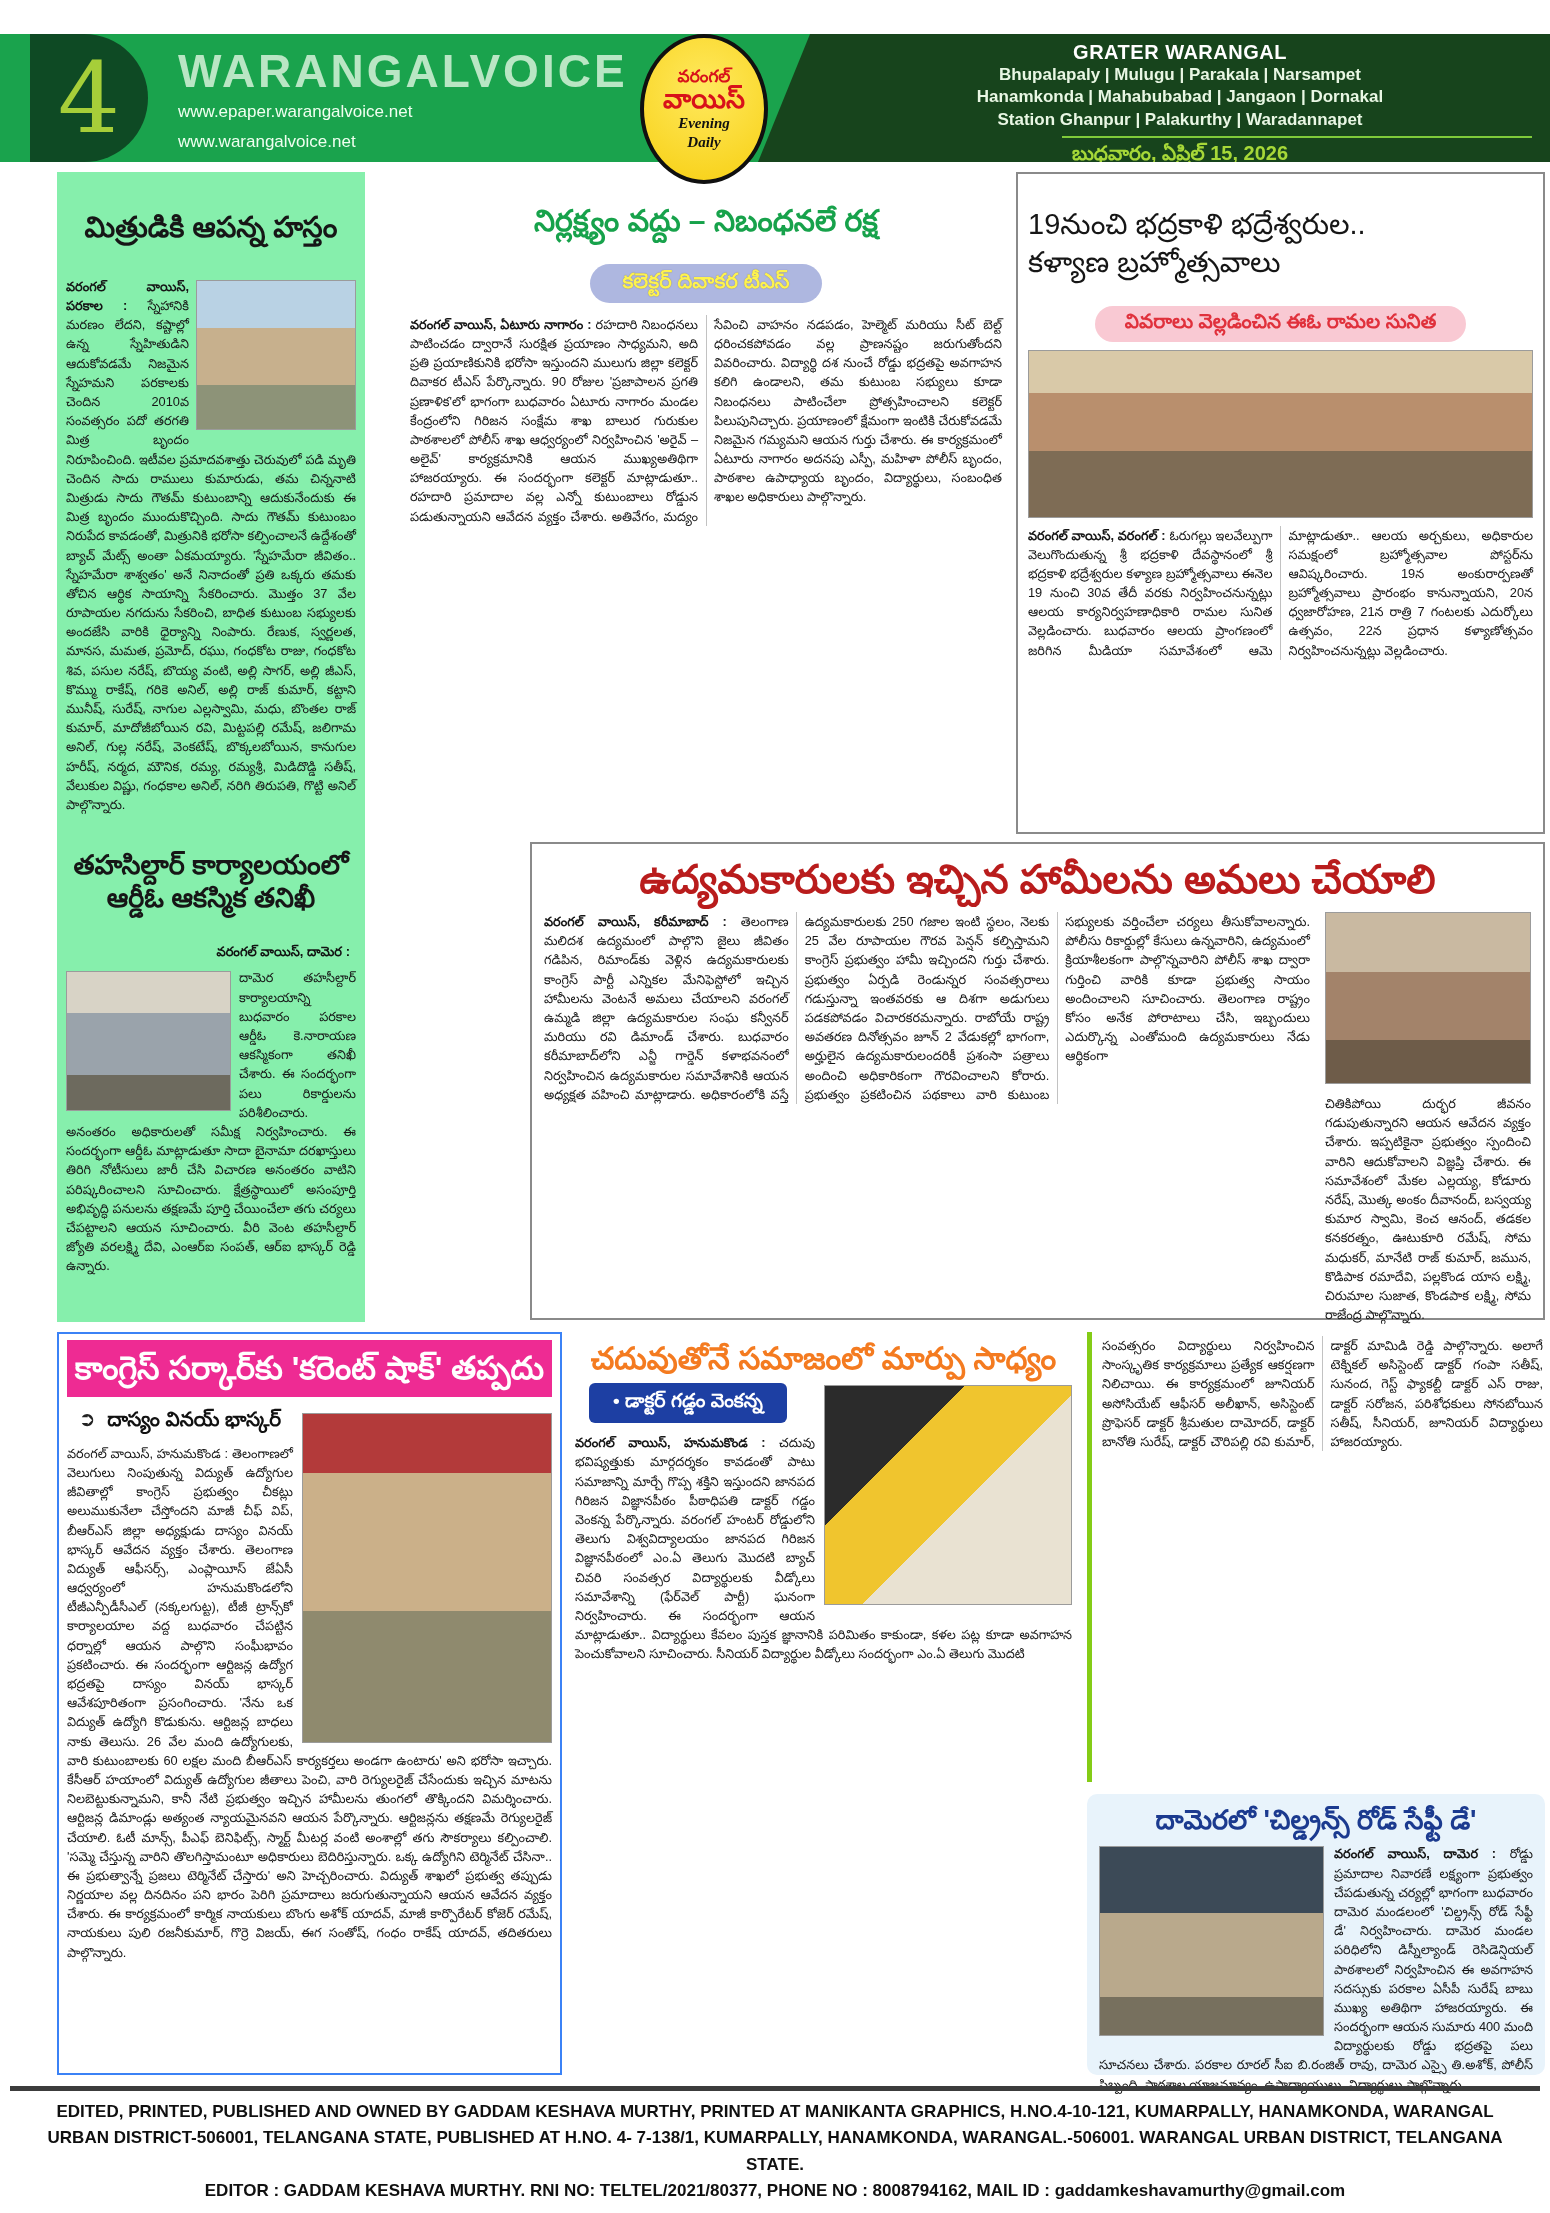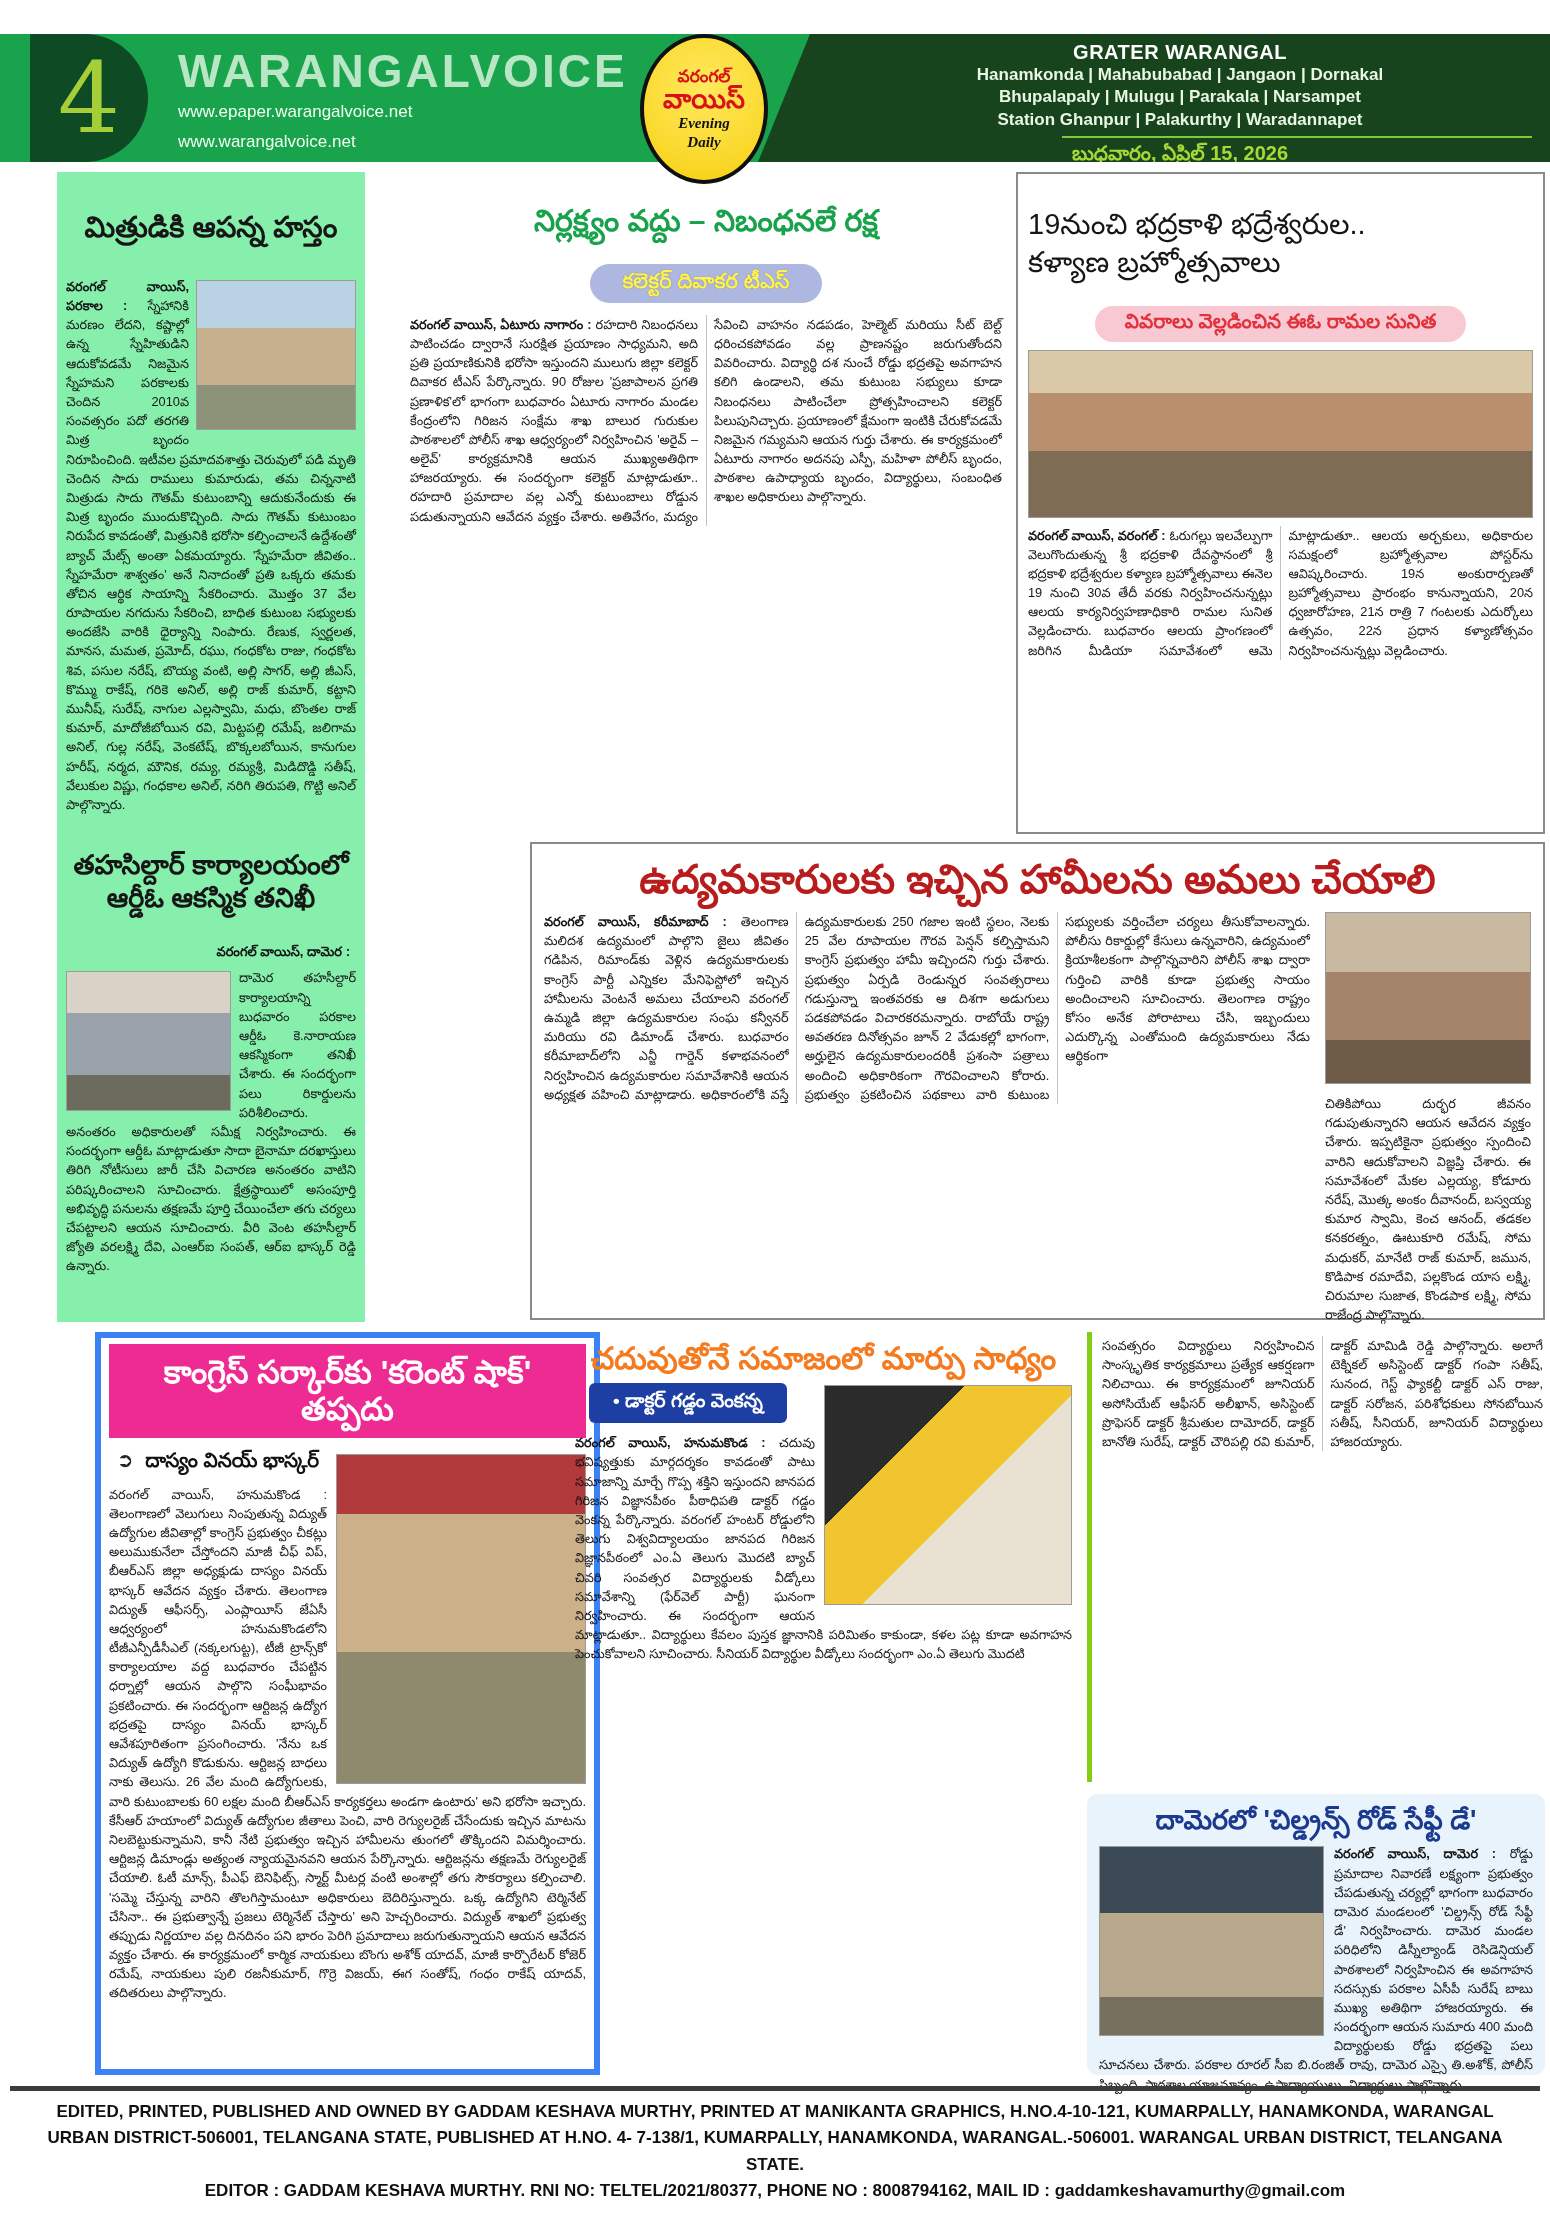--- a/index.html
+++ b/index.html
@@ -62,22 +62,22 @@
   .photo-d{width:100%;height:168px;margin:4px 0 8px;}
   
   .article-e{position:absolute;left:530px;top:842px;width:1015px;height:478px;border:2px solid #8a8a8a;
              box-sizing:border-box;padding:8px 12px;}
   .hl-e{font-size:40px;font-weight:bold;color:#b91c1c;text-align:center;line-height:1.15;margin:4px 0 10px;}
   .e-wrap{position:relative;height:392px;}
   .e-body{width:766px;column-count:3;column-gap:16px;column-rule:1px solid #c2c2c2;}
   .photo-e{position:absolute;right:0;top:0;width:206px;height:172px;}
   .e-right{position:absolute;right:0;top:182px;width:206px;}
   
-  .article-f{position:absolute;left:57px;top:1332px;width:505px;height:743px;border:6px solid #3b82f6;
-             box-sizing:border-box;padding:6px 8px;margin-left:38px;}
+  .article-f{position:absolute;left:57px;top:1332px;width:505px;height:743px;border:2px solid #3b82f6;
+             box-sizing:border-box;padding:6px 8px;}
   .band-f{background:#ee2b93;color:#fff;font-size:32px;font-weight:bold;text-align:center;
           padding:10px 4px;line-height:1.15;}
   .photo-f{float:right;width:250px;height:330px;margin:6px 0 6px 9px;}
   .byline-f{font-size:20px;font-weight:bold;text-align:center;margin:10px 250px 8px 0;}
   .byline-f .arr{display:inline-block;margin-right:6px;color:#222;}
   .article-g{position:absolute;left:567px;top:1332px;width:513px;height:743px;box-sizing:border-box;padding:6px 8px;}
   .hl-g{font-size:31px;font-weight:bold;color:#f47b20;text-align:center;line-height:1.2;margin:2px 0 6px;}
   .photo-g{float:right;width:248px;height:220px;margin:2px 0 6px 9px;}
   .pill-g{display:table;background:#1d3fa3;color:#fff;font-weight:bold;font-size:19px;
           padding:7px 24px;border-radius:6px;margin:6px 0 10px 14px;}
@@ -107,22 +107,22 @@
       <div class="brand-url">www.warangalvoice.net</div>
     </div>
     <div class="mast-logo">
       <div class="logo-t1">వరంగల్</div>
       <div class="logo-t2">వాయిస్</div>
       <div class="logo-t3">Evening</div>
       <div class="logo-t3">Daily</div>
     </div>
     <div class="mast-right">
       <div class="edition">GRATER WARANGAL</div>
+      <div class="region-line">Bhupalapaly | Mulugu | Parakala | Narsampet</div>
       <div class="region-line">Hanamkonda | Mahabubabad | Jangaon | Dornakal</div>
-      <div class="region-line">Bhupalapaly | Mulugu | Parakala | Narsampet</div>
       <div class="region-line">Station Ghanpur | Palakurthy | Waradannapet</div>
       <div class="date-sep"></div>
       <div class="mast-date">బుధవారం, ఏప్రిల్ 15, 2026</div>
     </div>
   </header>
 
   <section class="col-left">
     <article>
       <h2 class="hl-a">మిత్రుడికి ఆపన్న హస్తం</h2>
       <div class="body-txt">

